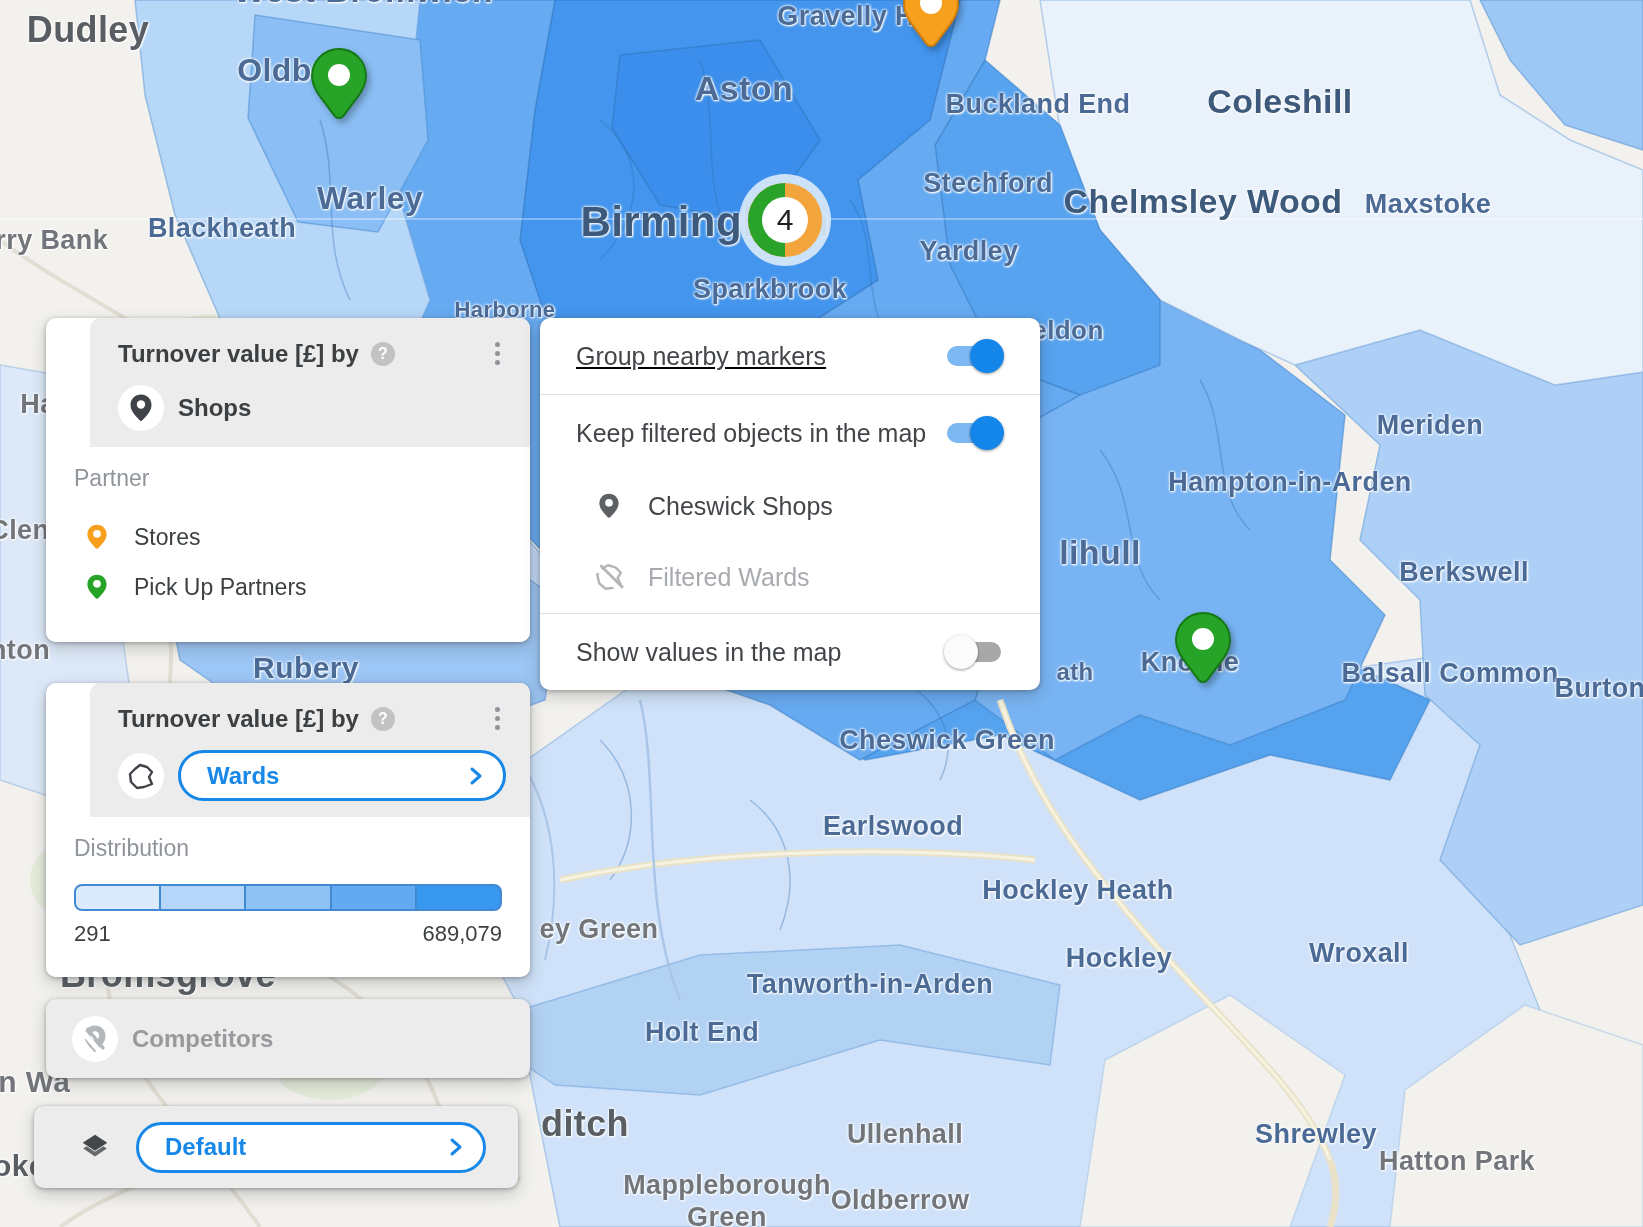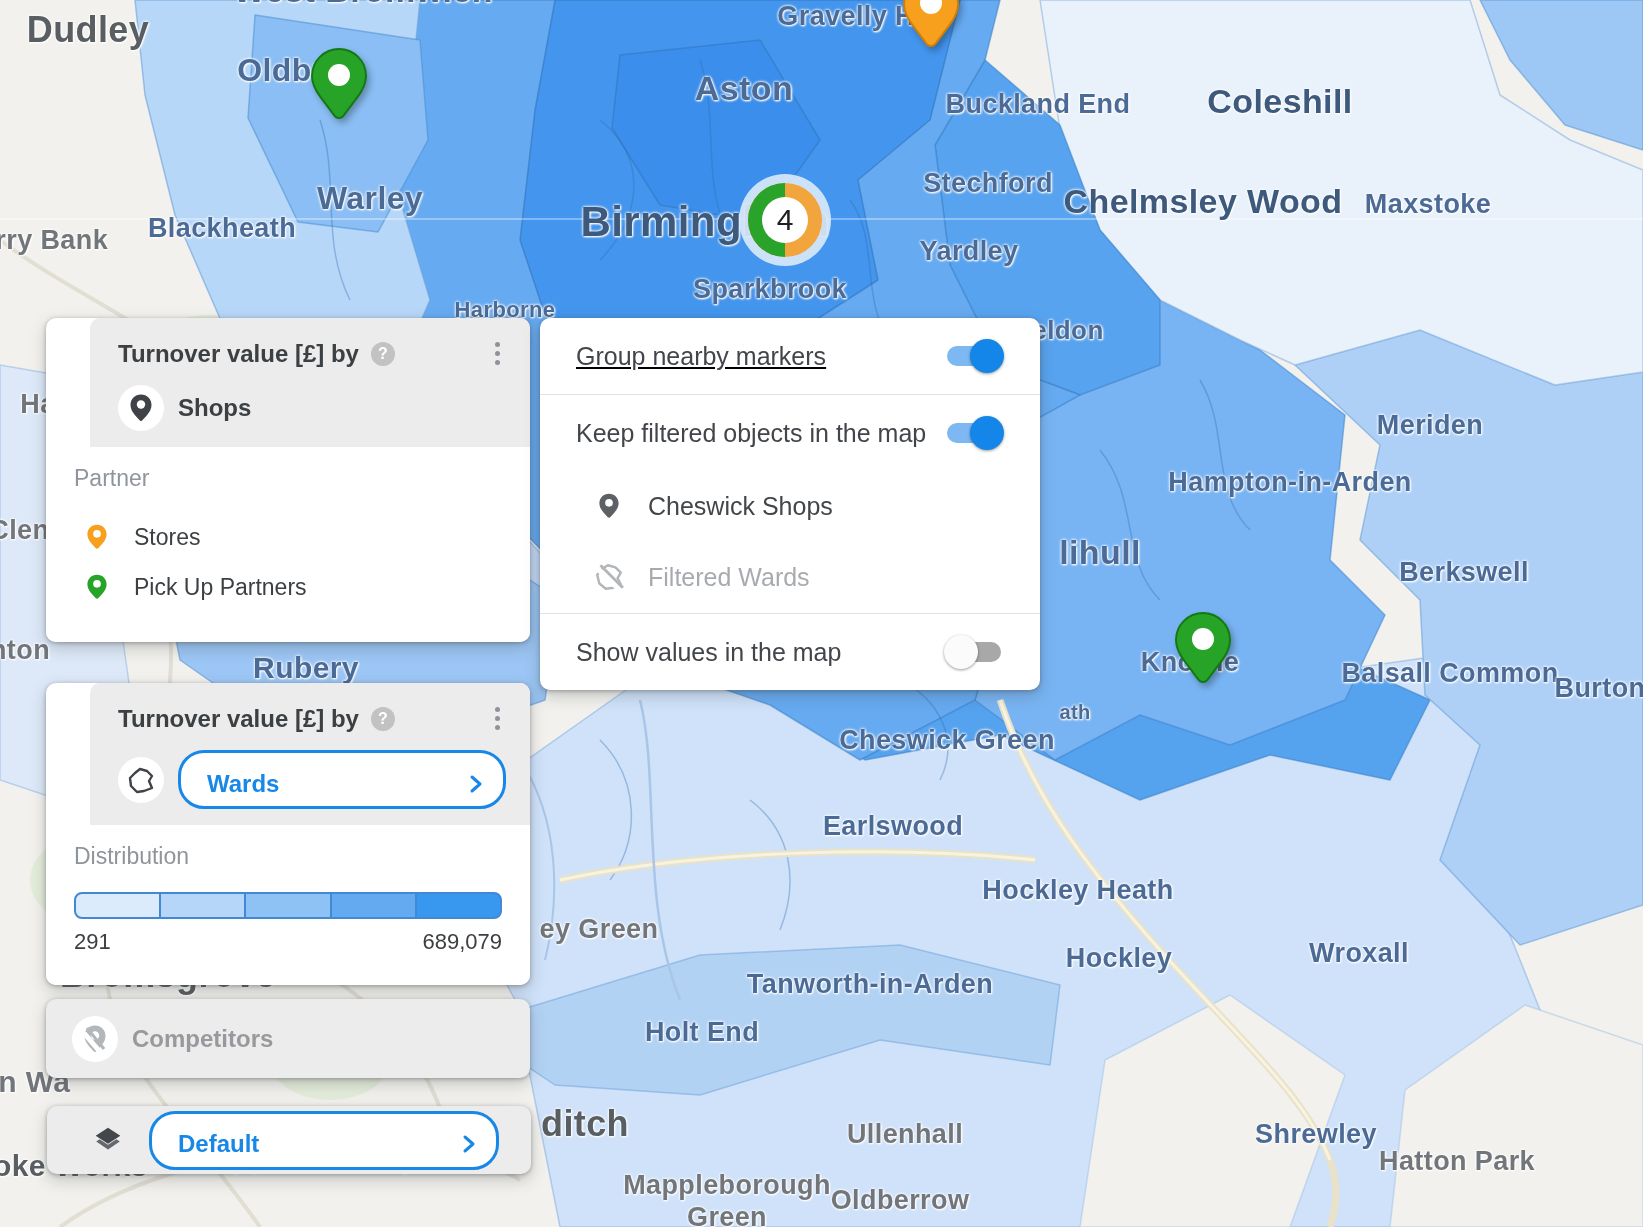--- a/index.html
+++ b/index.html
@@ -49,21 +49,21 @@
   .pop-row .row-ic{width:30px;display:flex;justify-content:center;margin:0 24px 0 18px;flex:none;}
   .divider{height:1px;background:#e2e2e2;}
   .toggle{position:relative;width:60px;height:34px;flex:none;margin-left:auto;cursor:pointer;}
   .toggle .track{position:absolute;left:3px;right:3px;top:7px;height:20px;border-radius:10px;background:#a8a8a8;}
   .toggle .knob{position:absolute;top:0;left:0;width:34px;height:34px;border-radius:50%;background:#fbfbfb;box-shadow:0 1px 3px rgba(0,0,0,.4);}
   .toggle.on .track{background:#7db8f3;}
   .toggle.on .knob{left:26px;background:#1486ea;}
 
   
   .pill{height:45px;border:3px solid #1787e8;border-radius:26px;background:#fff;display:flex;align-items:center;
-    padding:8px 18px 0 26px;flex:1;cursor:pointer;}
+    padding:0 18px 0 26px;flex:1;cursor:pointer;}
   .pill .pill-label{font-size:24px;font-weight:bold;color:#1787e8;}
   .pill .chev{margin-left:auto;display:flex;}
 
   
   .dist-bar{display:flex;height:27px;margin-top:22px;}
   .dist-bar .seg{flex:1;border:2px solid #4289d4;margin-left:-2px;}
   .dist-bar .seg:first-child{border-radius:8px 0 0 8px;margin-left:0;}
   .dist-bar .seg:last-child{border-radius:0 8px 8px 0;}
   .dist-nums{display:flex;justify-content:space-between;font-size:22px;color:#3c4043;margin-top:10px;}
 
@@ -161,21 +161,21 @@
       <span class="map-label lbl-base" style="left: 38px; top: 404px; font-size: 27px;">Ha</span>
       <span class="map-label lbl-data" style="left: 1430px; top: 425px; font-size: 27px;">Meriden</span>
       <span class="map-label lbl-data" style="left: 1290px; top: 482px; font-size: 27px;">Hampton-in-Arden</span>
       <span class="map-label lbl-base" style="left: 24px; top: 530px; font-size: 27px;">Clent</span>
       <span class="map-label lbl-data" style="left: 1100px; top: 552px; font-size: 34px;">lihull</span>
       <span class="map-label lbl-data" style="left: 1464px; top: 572px; font-size: 27px;">Berkswell</span>
       <span class="map-label lbl-base" style="left: 20px; top: 650px; font-size: 27px;">hton</span>
       <span class="map-label lbl-data" style="left: 1190px; top: 662px; font-size: 27px;">Knowle</span>
       <span class="map-label lbl-data" style="left: 1450px; top: 673px; font-size: 27px;">Balsall Common</span>
       <span class="map-label lbl-data" style="left: 1600px; top: 688px; font-size: 27px;">Burton</span>
-      <span class="map-label lbl-data" style="left: 1075px; top: 672px; font-size: 20px; margin-top: 40px;">ath</span>
+      <span class="map-label lbl-data" style="left: 1075px; top: 672px; font-size: 24px;">ath</span>
       <span class="map-label lbl-data" style="left: 306px; top: 668px; font-size: 30px;">Rubery</span>
       <span class="map-label lbl-data" style="left: 947px; top: 740px; font-size: 27px;">Cheswick Green</span>
       <span class="map-label lbl-data" style="left: 893px; top: 826px; font-size: 27px;">Earlswood</span>
       <span class="map-label lbl-data" style="left: 1078px; top: 890px; font-size: 27px;">Hockley Heath</span>
       <span class="map-label lbl-base" style="left: 599px; top: 929px; font-size: 27px;">ey Green</span>
       <span class="map-label lbl-data" style="left: 1119px; top: 958px; font-size: 27px;">Hockley</span>
       <span class="map-label lbl-data" style="left: 1359px; top: 953px; font-size: 27px;">Wroxall</span>
       <span class="map-label lbl-base-dark" style="left: 168px; top: 975px; font-size: 36px;">Bromsgrove</span>
       <span class="map-label lbl-data" style="left: 870px; top: 984px; font-size: 27px;">Tanworth-in-Arden</span>
       <span class="map-label lbl-data" style="left: 702px; top: 1032px; font-size: 27px;">Holt End</span>
@@ -359,21 +359,21 @@
           <path d="M12,1.5 C6,1.5 1.5,6 1.5,12 c0,4 2,7 4.5,10.2 L10.4,27 c0.8,1.2 2.4,1.2 3.2,0 l4.4-4.8 C20.5,19 22.5,16 22.5,12 22.5,6 18,1.5 12,1.5 Z" fill="#b3b7ba"></path>
           <circle cx="12" cy="11.5" r="4.2" fill="#fff"></circle>
           <line x1="1" y1="9" x2="18" y2="29" stroke="#fff" stroke-width="5"></line>
           <line x1="4" y1="4" x2="21" y2="25" stroke="#b3b7ba" stroke-width="3"></line>
         </svg>
       </span>
       <span class="flat-label">Competitors</span>
     </div>
   </div>
 
-  <div class="panel panel-gray" style="left:47px;top:1106px;width:484px;height:68px;text-align:center;">
+  <div class="panel panel-gray" style="left:34px;top:1106px;width:484px;height:82px;text-align:center;">
     <div class="flat-row" style="padding-left:46px;">
       <span style="display:flex;">
         <svg width="30" height="30" viewBox="0 0 28 28">
           <path d="M14,2.5 L25.5,10 14,17.5 2.5,10 Z" fill="#43474c"></path>
           <polygon points="3,15.5 14,22.8 25,15.5 21.8,13.3 14,18.4 6.2,13.3" fill="#43474c" opacity=".8"></polygon>
         </svg>
       </span>
       <span class="pill" style="margin-left:26px;">
         <span class="pill-label">Default</span>
         <span class="chev">

